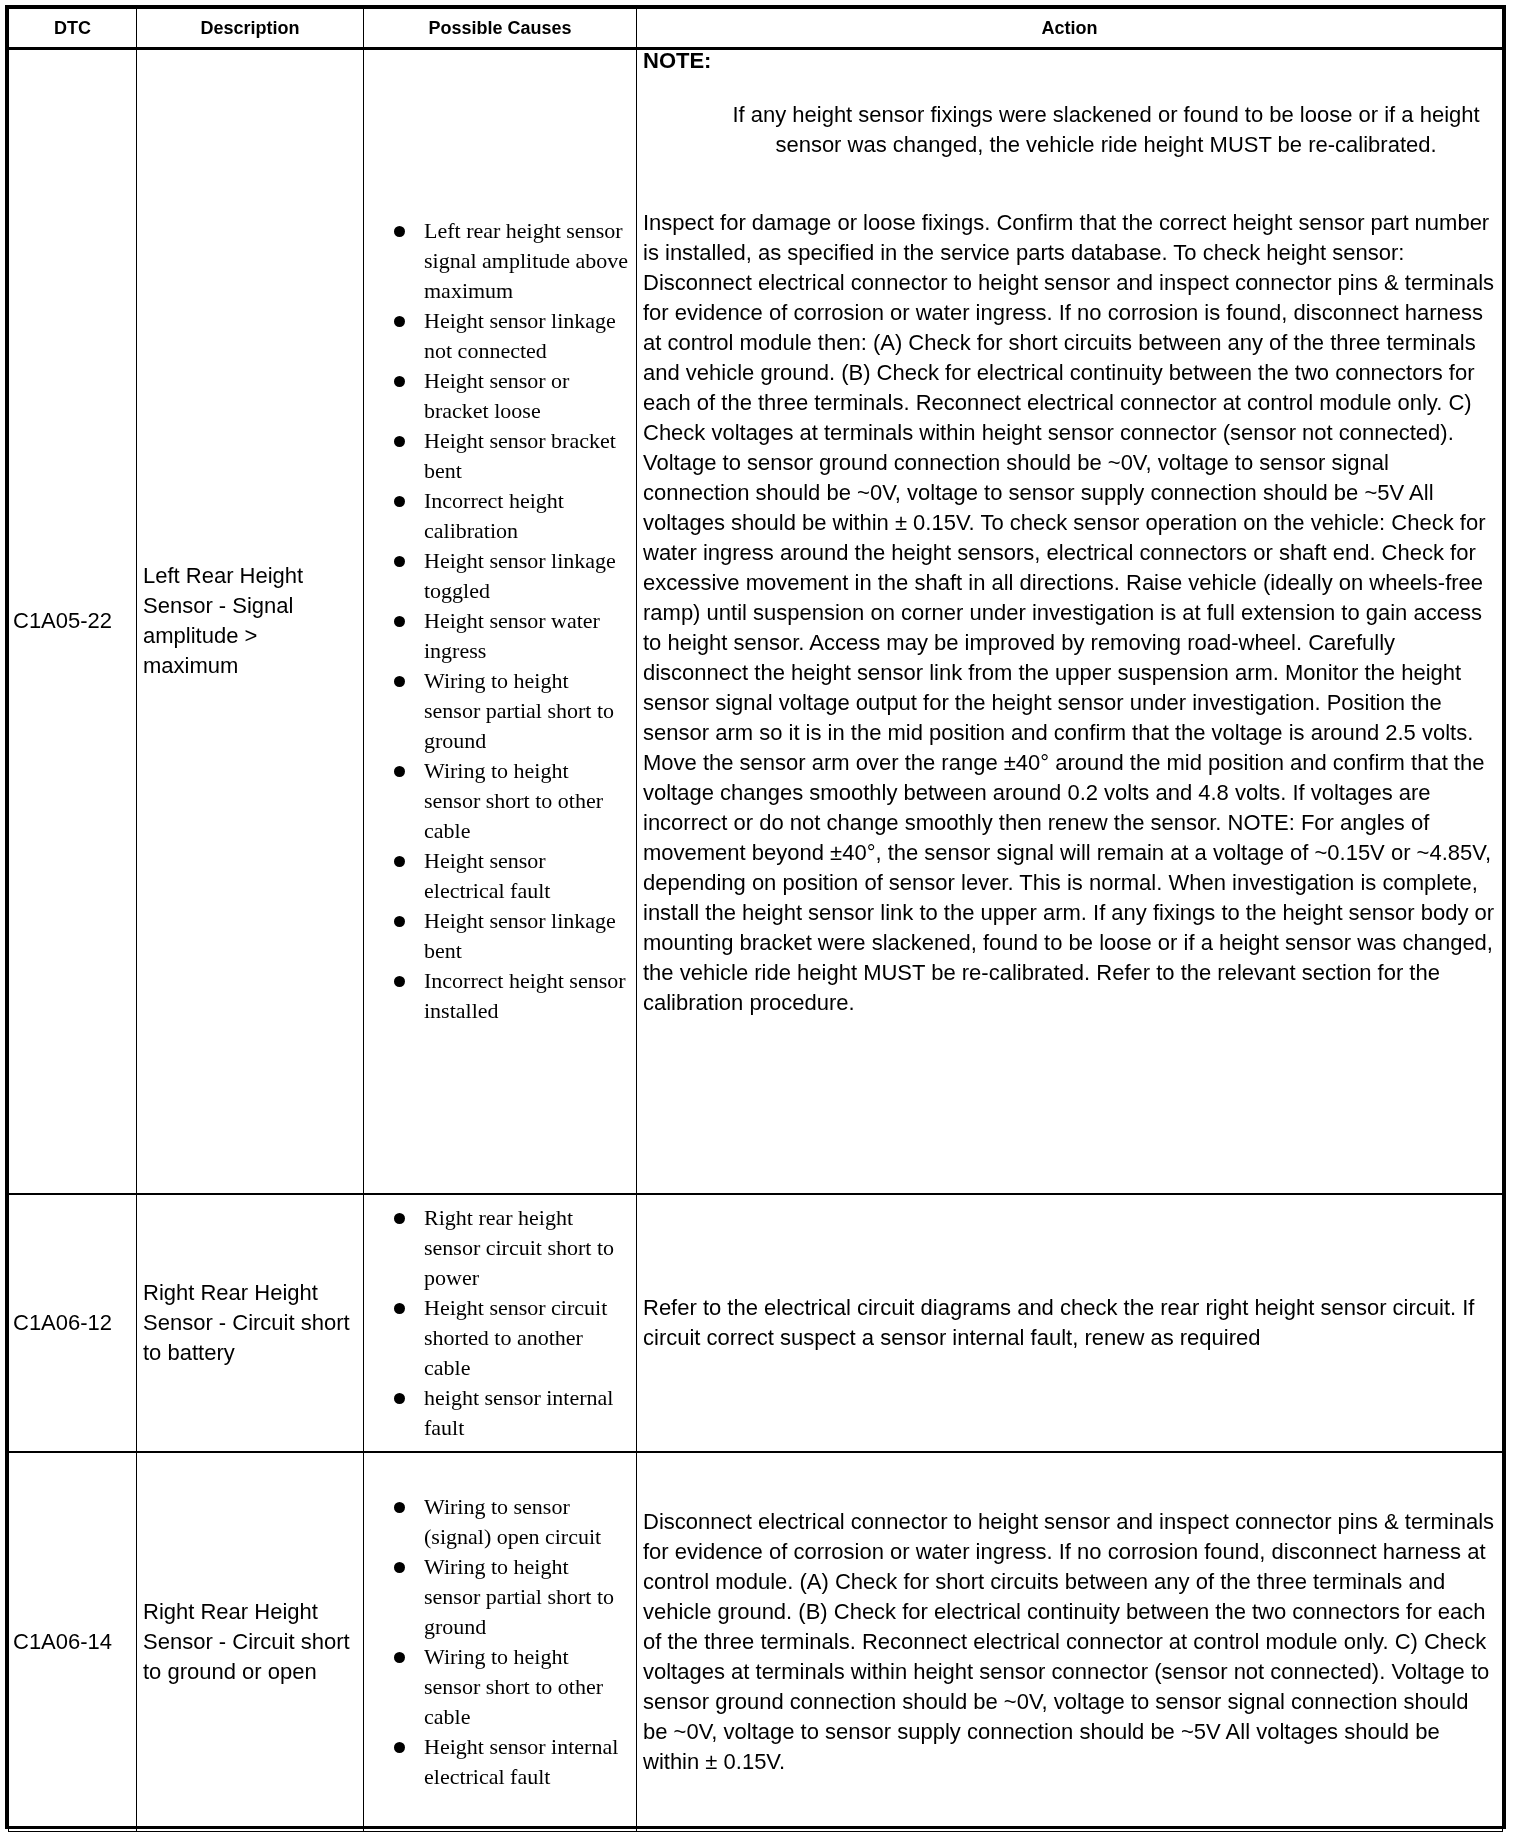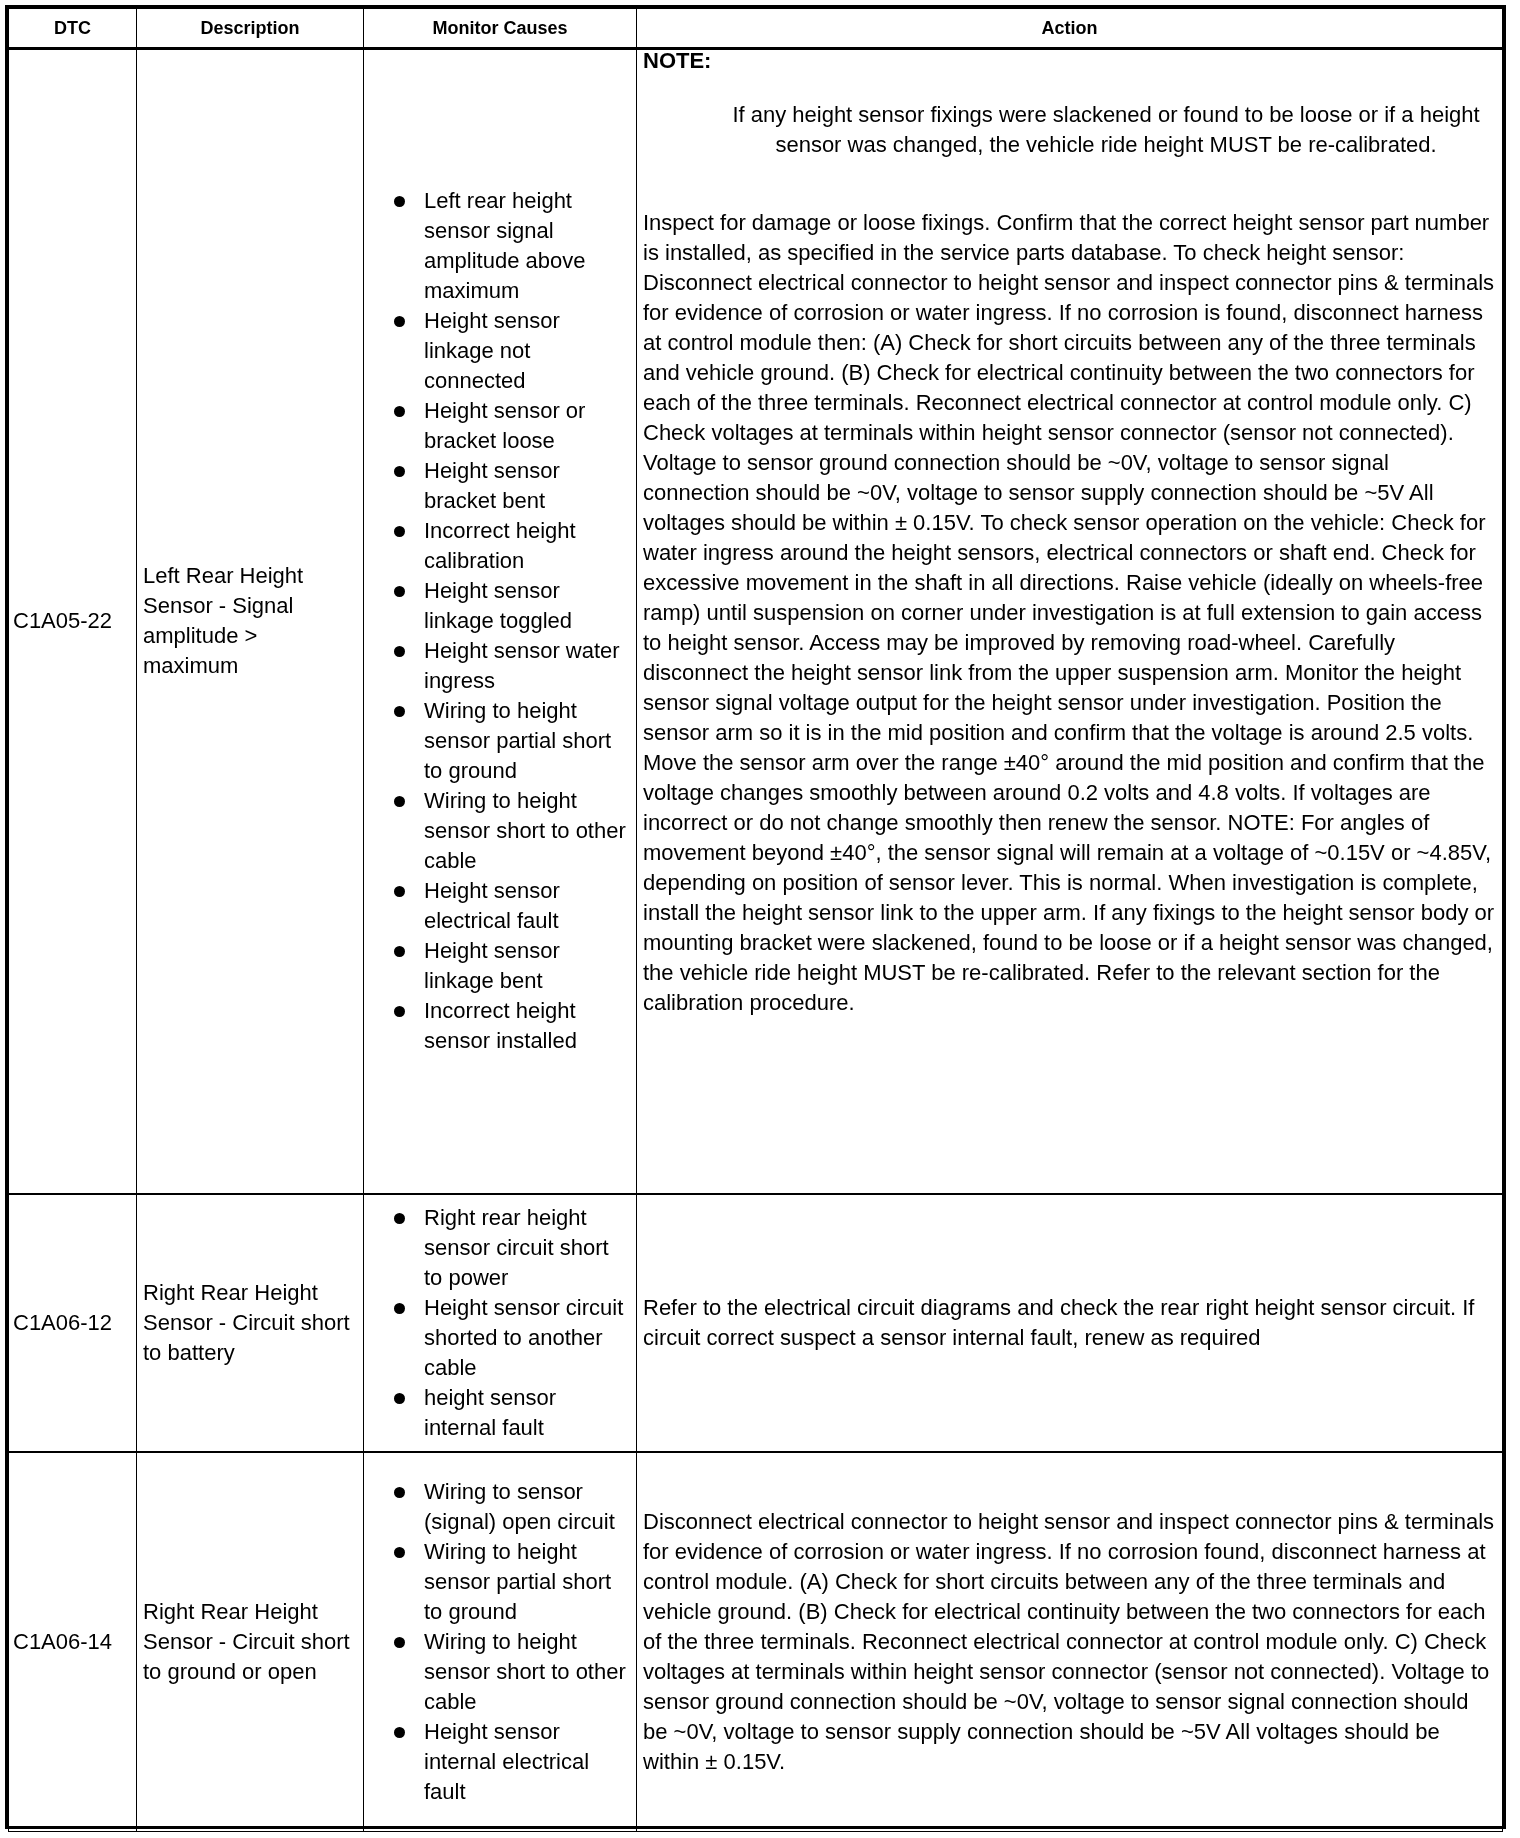--- a/index.html
+++ b/index.html
@@ -11,21 +11,21 @@
   td, th { border: 1px solid #000; padding: 0 6px; font-size: 22px; line-height: 30px;
            vertical-align: middle; text-align: left; font-weight: normal; }
   th { font-weight: bold; text-align: center; height: 38px; border-bottom: 3px solid #000;
        font-size: 18px; }
   tr.r1 { height: 1145px; }
   tr.r2 { height: 258px; }
   tr.r3 { height: 380px; }
   tr.r1 td, tr.r2 td { border-bottom: 2px solid #000; border-radius: 13px; }
   td.dtc { padding-left: 4px; }
   ul.causes { list-style: none; margin: 0; padding: 0 0 0 22px; }
-  ul.causes li { position: relative; padding-left: 32px; }
+  ul.causes li { position: relative; padding-left: 32px; font-family: Liberation Serif, serif; }
   ul.causes li::before { content: ""; position: absolute; left: 2px; top: 10px;
                          width: 11px; height: 11px; border-radius: 50%; background: #000; }
   .note-label { font-weight: bold; margin-top: -8px; }
   .note-body { padding-left: 73px; margin-top: 24px; margin-bottom: 48px; text-align: center; }
   td.action { vertical-align: middle; }
   td.action.top { vertical-align: top; padding-top: 4px; }
   .col-dtc { width: 128px; }
   .col-desc { width: 227px; }
   .col-causes { width: 273px; }
 </style>
@@ -37,21 +37,21 @@
     <colgroup>
       <col class="col-dtc">
         <col class="col-desc">
         <col class="col-causes">
         <col>
     </colgroup>
     <thead>
       <tr>
         <th>DTC</th>
         <th>Description</th>
-        <th>Monitor Causes</th>
+        <th>Possible Causes</th>
         <th>Action</th>
       </tr>
     </thead>
     <tbody>
       <tr class="r1">
         <td class="dtc">C1A05-22</td>
         <td>Left Rear Height Sensor - Signal amplitude &gt; maximum</td>
         <td>
           <ul class="causes">
             <li>Left rear height sensor signal amplitude above maximum</li>

